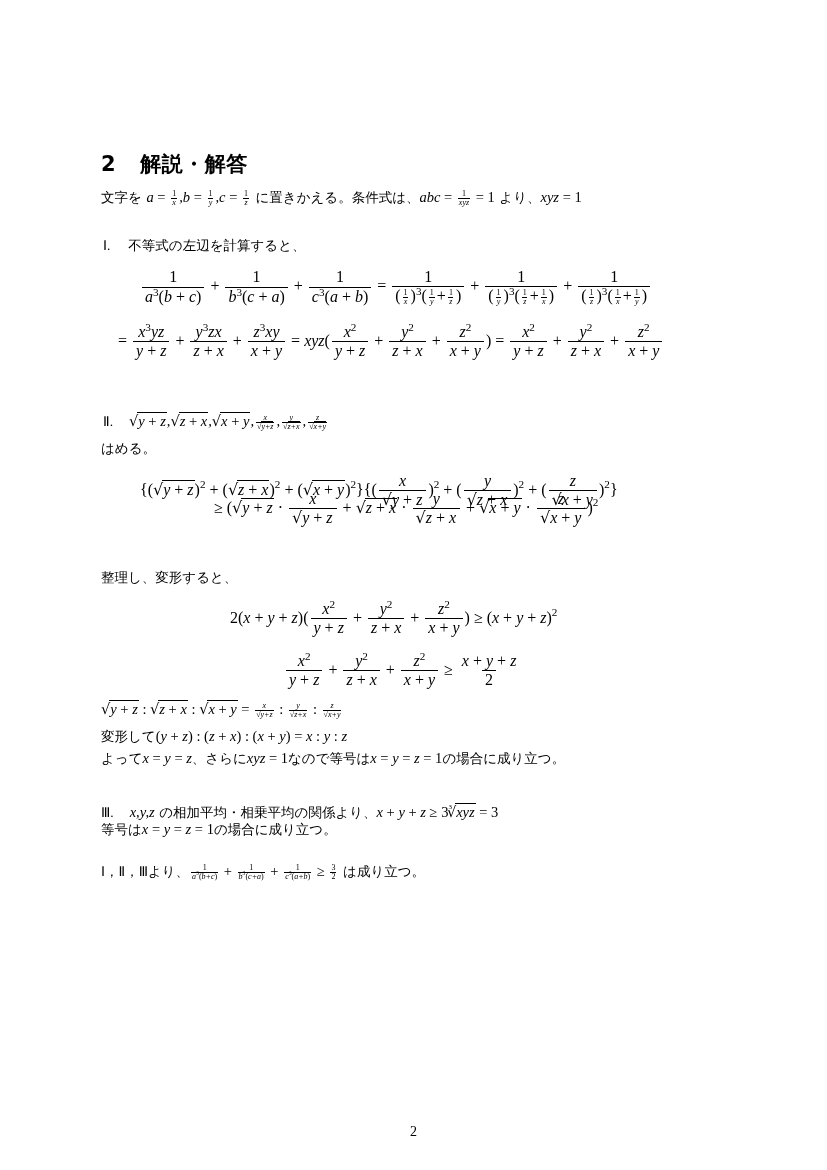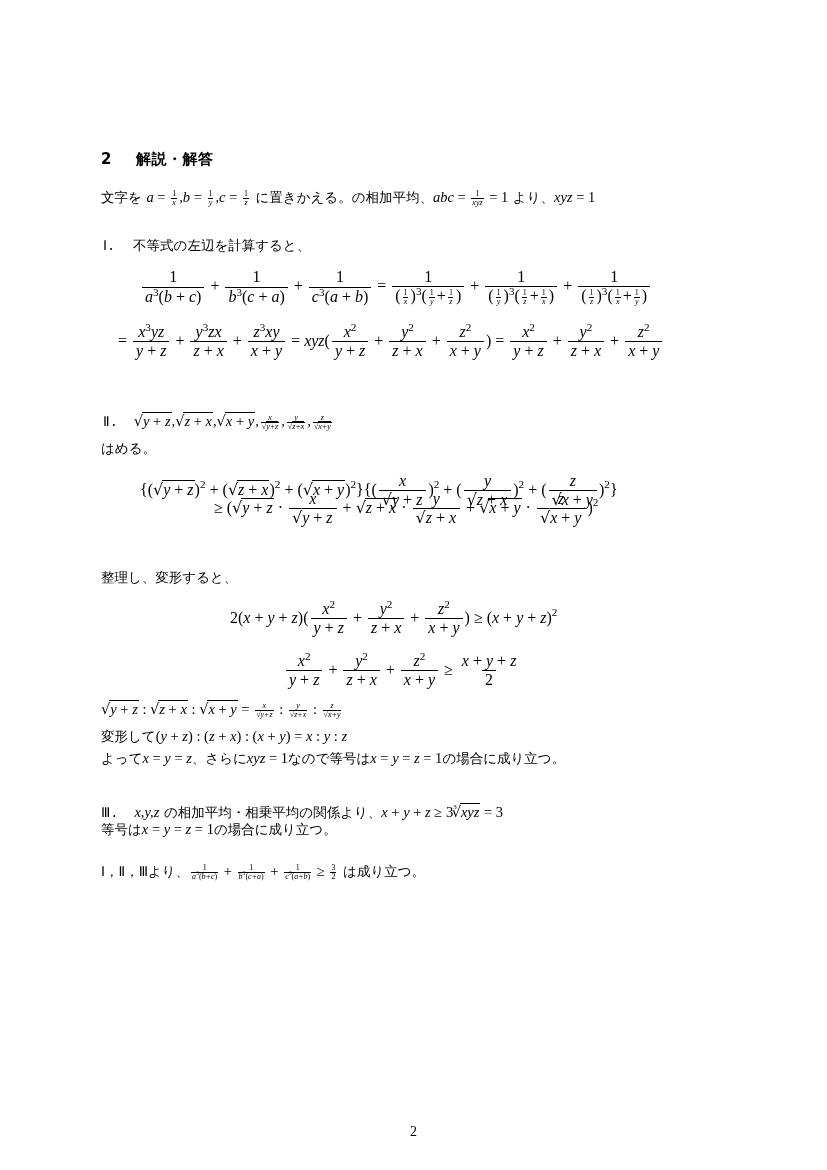--- a/index.html
+++ b/index.html
@@ -5,27 +5,27 @@
   html, body { margin: 0; padding: 0; background: #ffffff; }
   body {
     width: 827px; height: 1170px; position: relative; overflow: hidden;
     font-family: "DejaVu Serif", "Liberation Serif", serif;
     color: #000; font-size: 14px;
   }
   .page { position: absolute; left: 0; top: 0; width: 827px; height: 1170px; }
   .abs { position: absolute; white-space: nowrap; }
   .heading {
     font-family: "DejaVu Sans", "Liberation Sans", sans-serif;
-    font-weight: bold; font-size: 15px; letter-spacing: 0.5px;
+    font-weight: bold; font-size: 21px; letter-spacing: 0.5px;
   }
   .heading .num { margin-right: 24px; }
   .line { font-size: 14.5px; line-height: 18px; }
   .m { font-family: "Liberation Serif", "DejaVu Serif", serif; font-style: italic; }
   .r { font-family: "Liberation Serif", "DejaVu Serif", serif; font-style: normal; }
-  .jp { font-family: Liberation Mono, monospace; font-size: 13.5px; }
+  .jp { font-family: Liberation Serif, serif; font-size: 13.5px; }
 
   
   .frac {
     display: inline-flex; flex-direction: column; align-items: center;
     vertical-align: middle; margin: 0 2px;
   }
   .frac > .n, .frac > .d { padding: 0 3px; line-height: 1.15; white-space: nowrap; }
   .frac > .d { border-top: 1px solid #000; }
   .frac.tiny { font-size: 8px; }
   .frac.tiny > .n, .frac.tiny > .d { padding: 0 1px; line-height: 1.0; }
@@ -54,21 +54,21 @@
     <span class="m">a<span class="r"> = </span><span class="frac tiny">
           <span class="n r">1</span>
           <span class="d">x</span>
         </span>,b<span class="r"> = </span><span class="frac tiny">
           <span class="n r">1</span>
           <span class="d">y</span>
         </span>,c<span class="r"> = </span><span class="frac tiny">
           <span class="n r">1</span>
           <span class="d">z</span>
         </span></span>
-    <span class="jp">に置きかえる。の相加平均、</span><span class="m">abc<span class="r"> = </span><span class="frac tiny">
+    <span class="jp">に置きかえる。条件式は、</span><span class="m">abc<span class="r"> = </span><span class="frac tiny">
           <span class="n r">1</span>
           <span class="d">xyz</span>
         </span><span class="r"> = 1</span></span>
     <span class="jp">より、</span><span class="m">xyz<span class="r"> = 1</span></span>
   </div>
 
   <div class="abs line" style="left:103px; top:236px;">
     <span class="jp" style="margin-right:18px;">Ⅰ.</span><span class="jp">不等式の左辺を計算すると、</span>
   </div>
 

